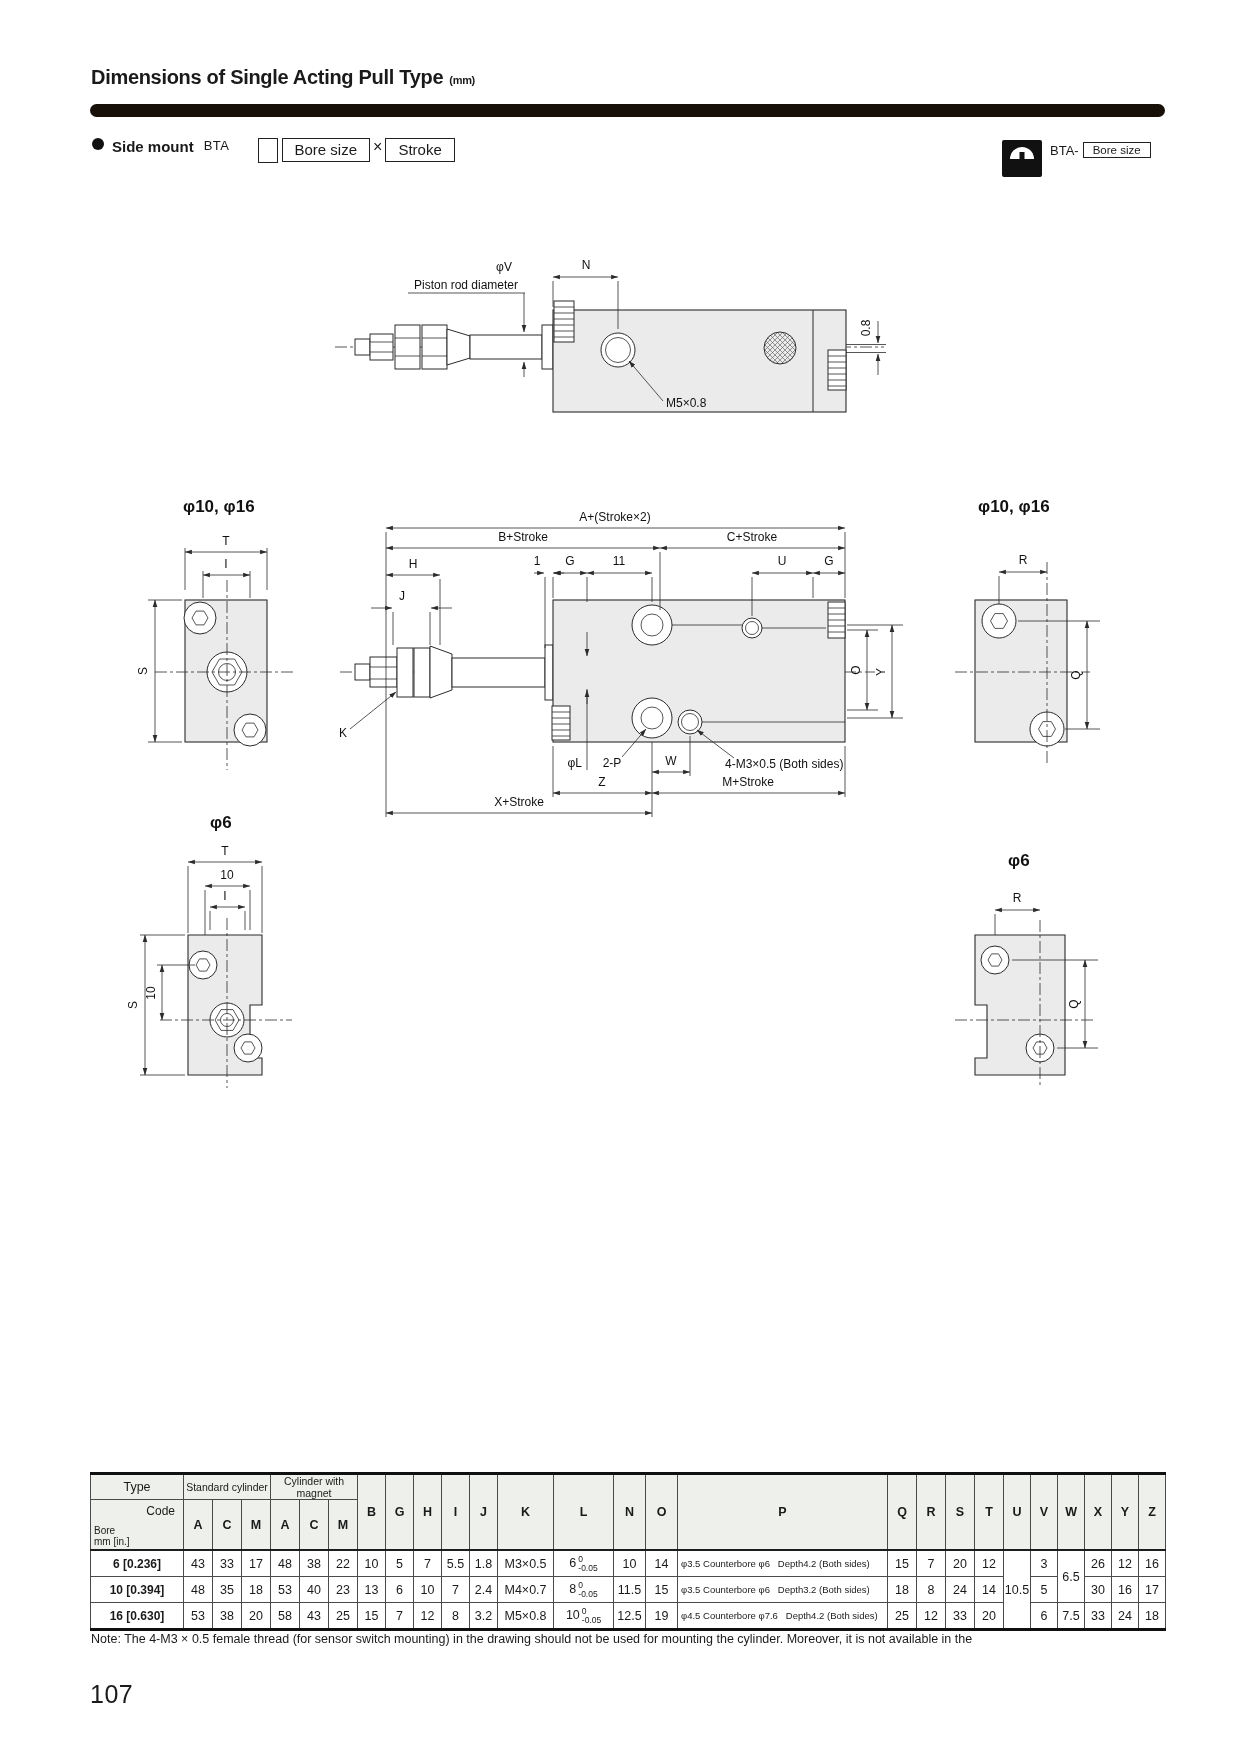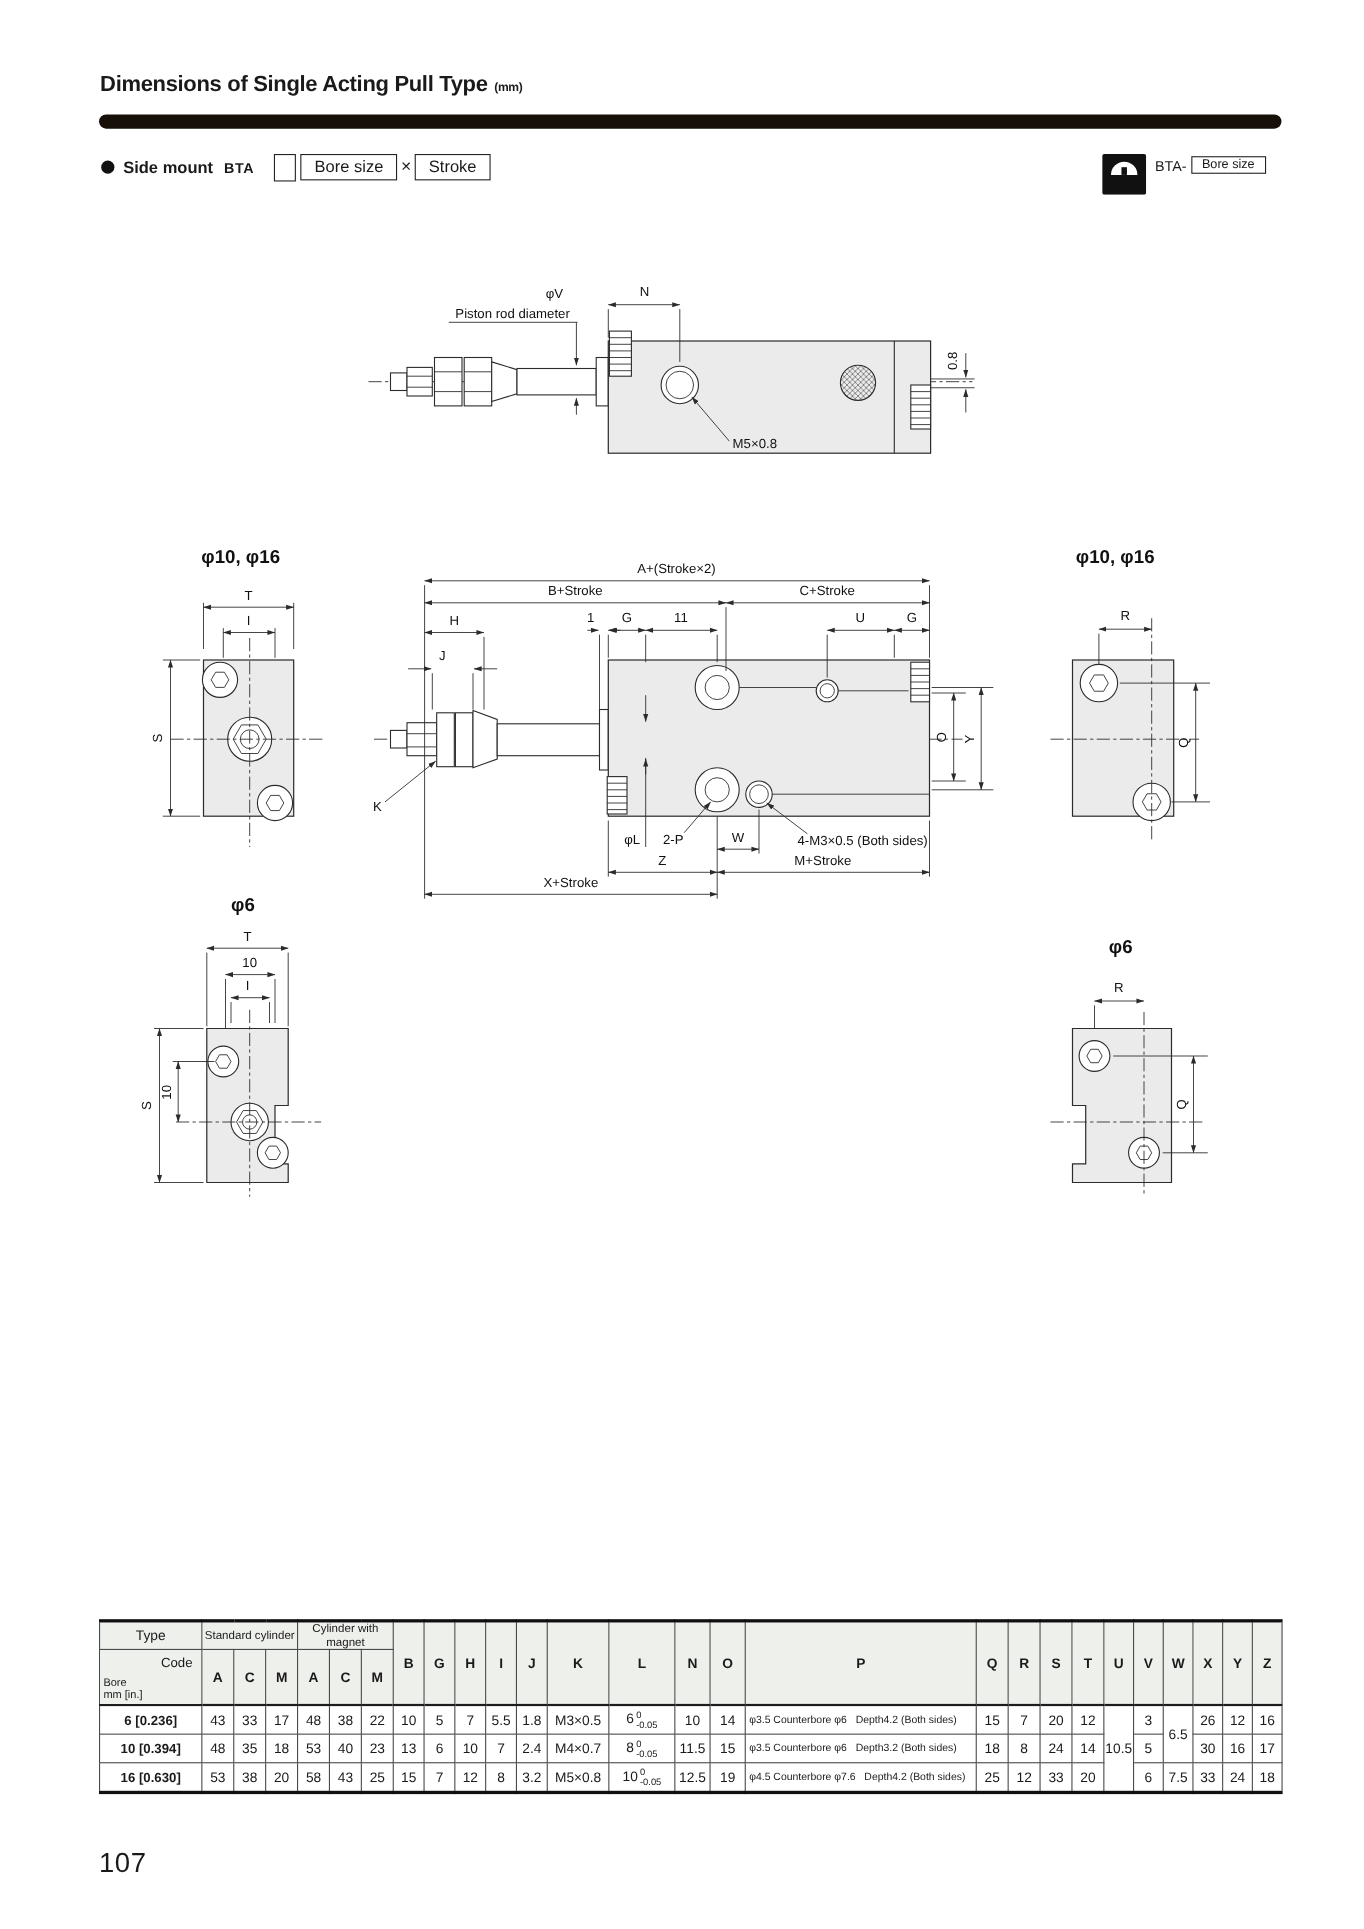--- a/index.html
+++ b/index.html
@@ -4,24 +4,24 @@
 <style>
   html,body { margin:0; padding:0; background:#fff; }
   body { width:1240px; height:1754px; position:relative; font-family:"Liberation Sans", sans-serif; color:#1a1a1a; }
   .abs { position:absolute; }
 
   
   .title { left:91px; top:66px; font-size:20px; font-weight:bold; letter-spacing:-0.3px; }
   .title .unit { font-size:11px; margin-left:6px; }
   .rule-bar { left:90px; top:104px; width:1075px; height:13px; background:#171008; border-radius:7px; }
 
-  .sidemount { left:92px; top:138px; display:flex; align-items:center; height:28px; }
+  .sidemount { left:92px; top:138px; display:flex; height:28px; }
   .bullet { width:12px; height:12px; background:#111; border-radius:50%; margin-right:8px; }
   .sm-label { font-size:15px; font-weight:bold; margin-right:10px; }
-  .sm-model { font-size:13px; font-weight:bold; letter-spacing:0.5px; margin-right:18px; }
+  .sm-model { font-size:13px; font-weight:normal; letter-spacing:0.5px; margin-right:28px; }
   .blank-box { width:18px; height:23px; border:1.5px solid #222; margin-right:4px; }
   .txt-box { border:1.5px solid #222; font-size:15px; padding:1px 12px; height:20px; line-height:20px; }
   .times { font-size:16px; margin:0 3px; }
 
   .cadwrap { left:1002px; top:140px; display:flex; align-items:flex-start; }
   .cad-model { font-size:13px; margin:3px 4px 0 8px;text-align:right; }
   .cad-borebox { border:1px solid #222; font-size:11.5px; padding:1px 9px; margin-top:2px; }
 
   
   svg text { font-family:"Liberation Sans", sans-serif; font-size:12px; fill:#111; }
@@ -538,15 +538,16 @@
     <td>6</td>
     <td>7.5</td>
     <td>33</td>
     <td>24</td>
     <td>18</td>
   </tr>
   </tbody>
 </table>
 
 <div class="abs note">
+  <div><span>Note:</span> <span>The 4-M3 × 0.5 female thread (for sensor switch mounting) in the drawing should not be used for mounting the cylinder. Moreover, it is not available in the</span></div>
 </div>
 
 <div class="abs pagenum">107</div>
 
 </body></html>

